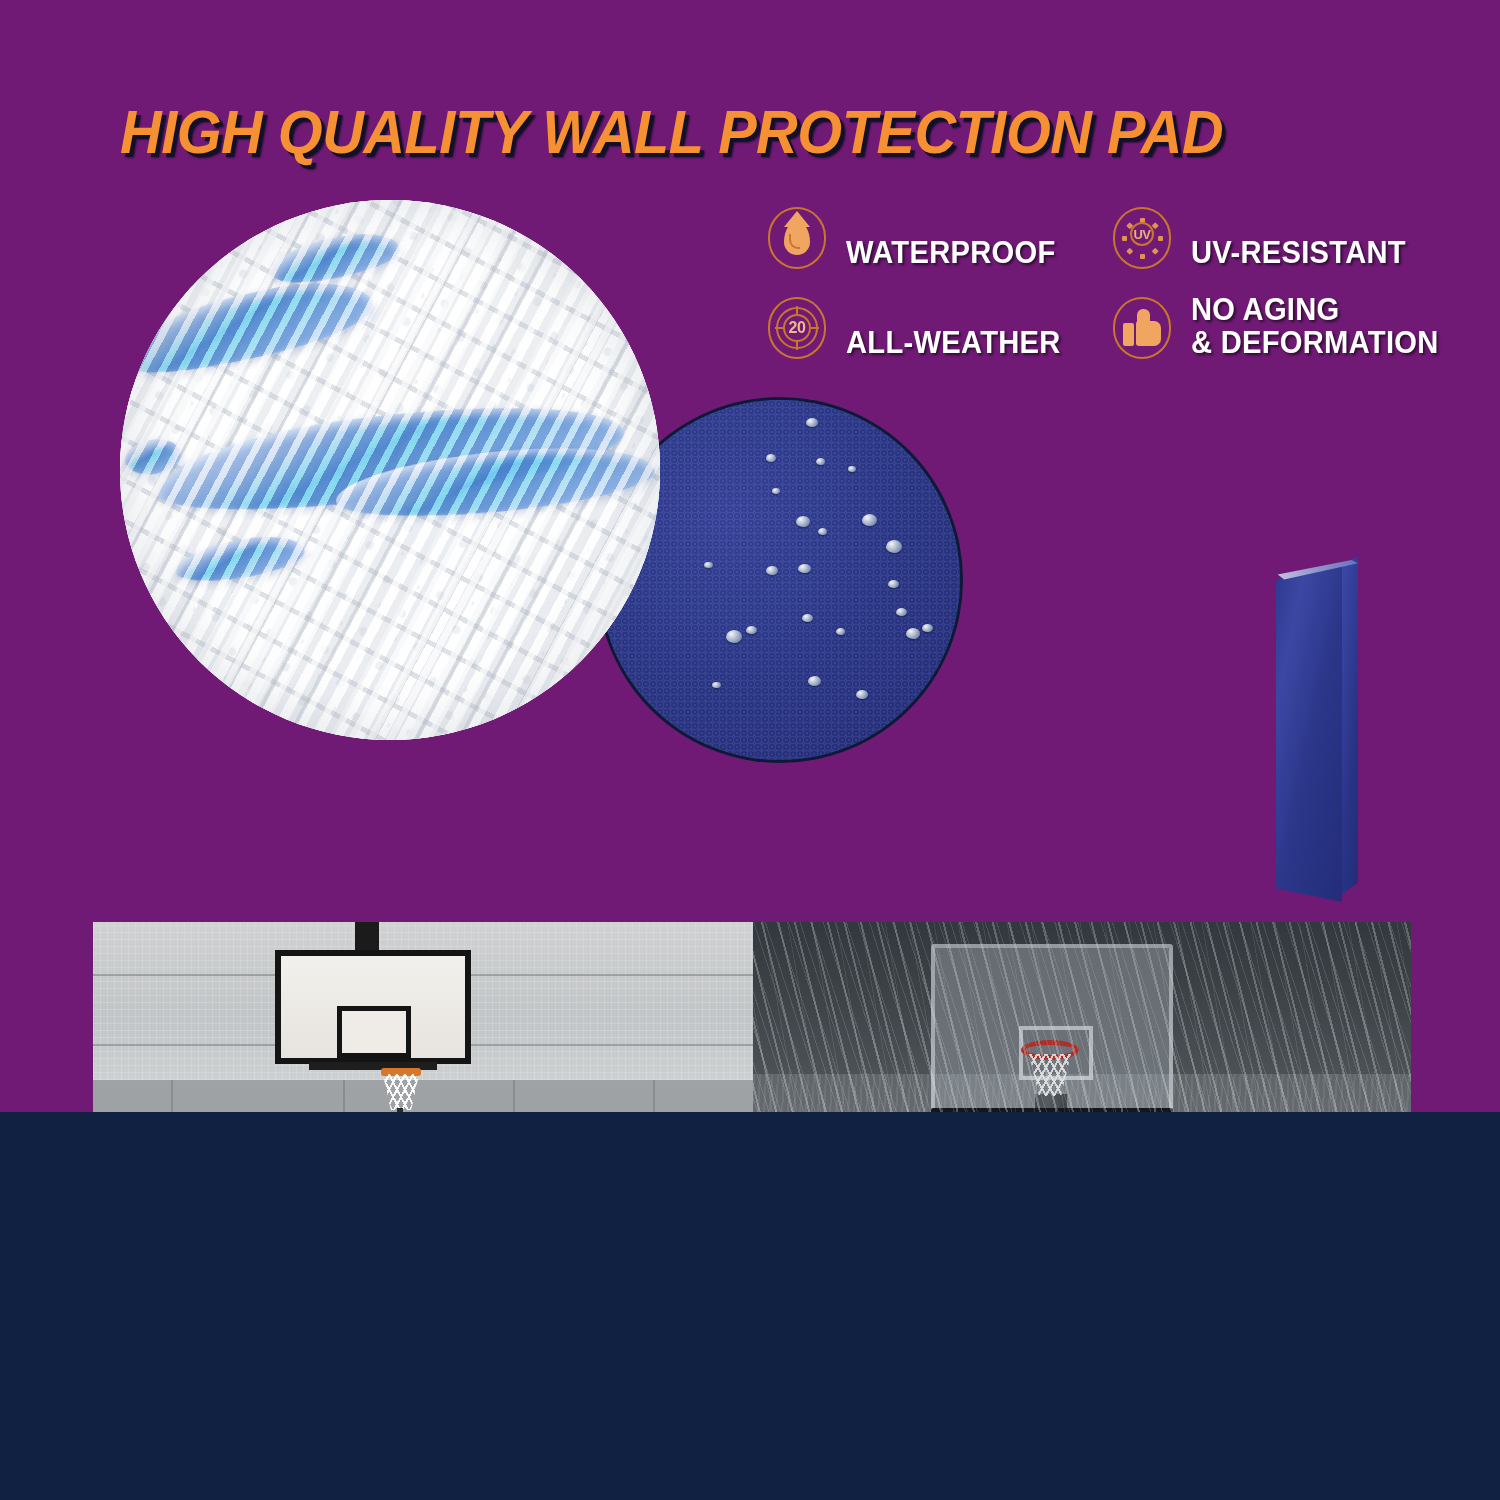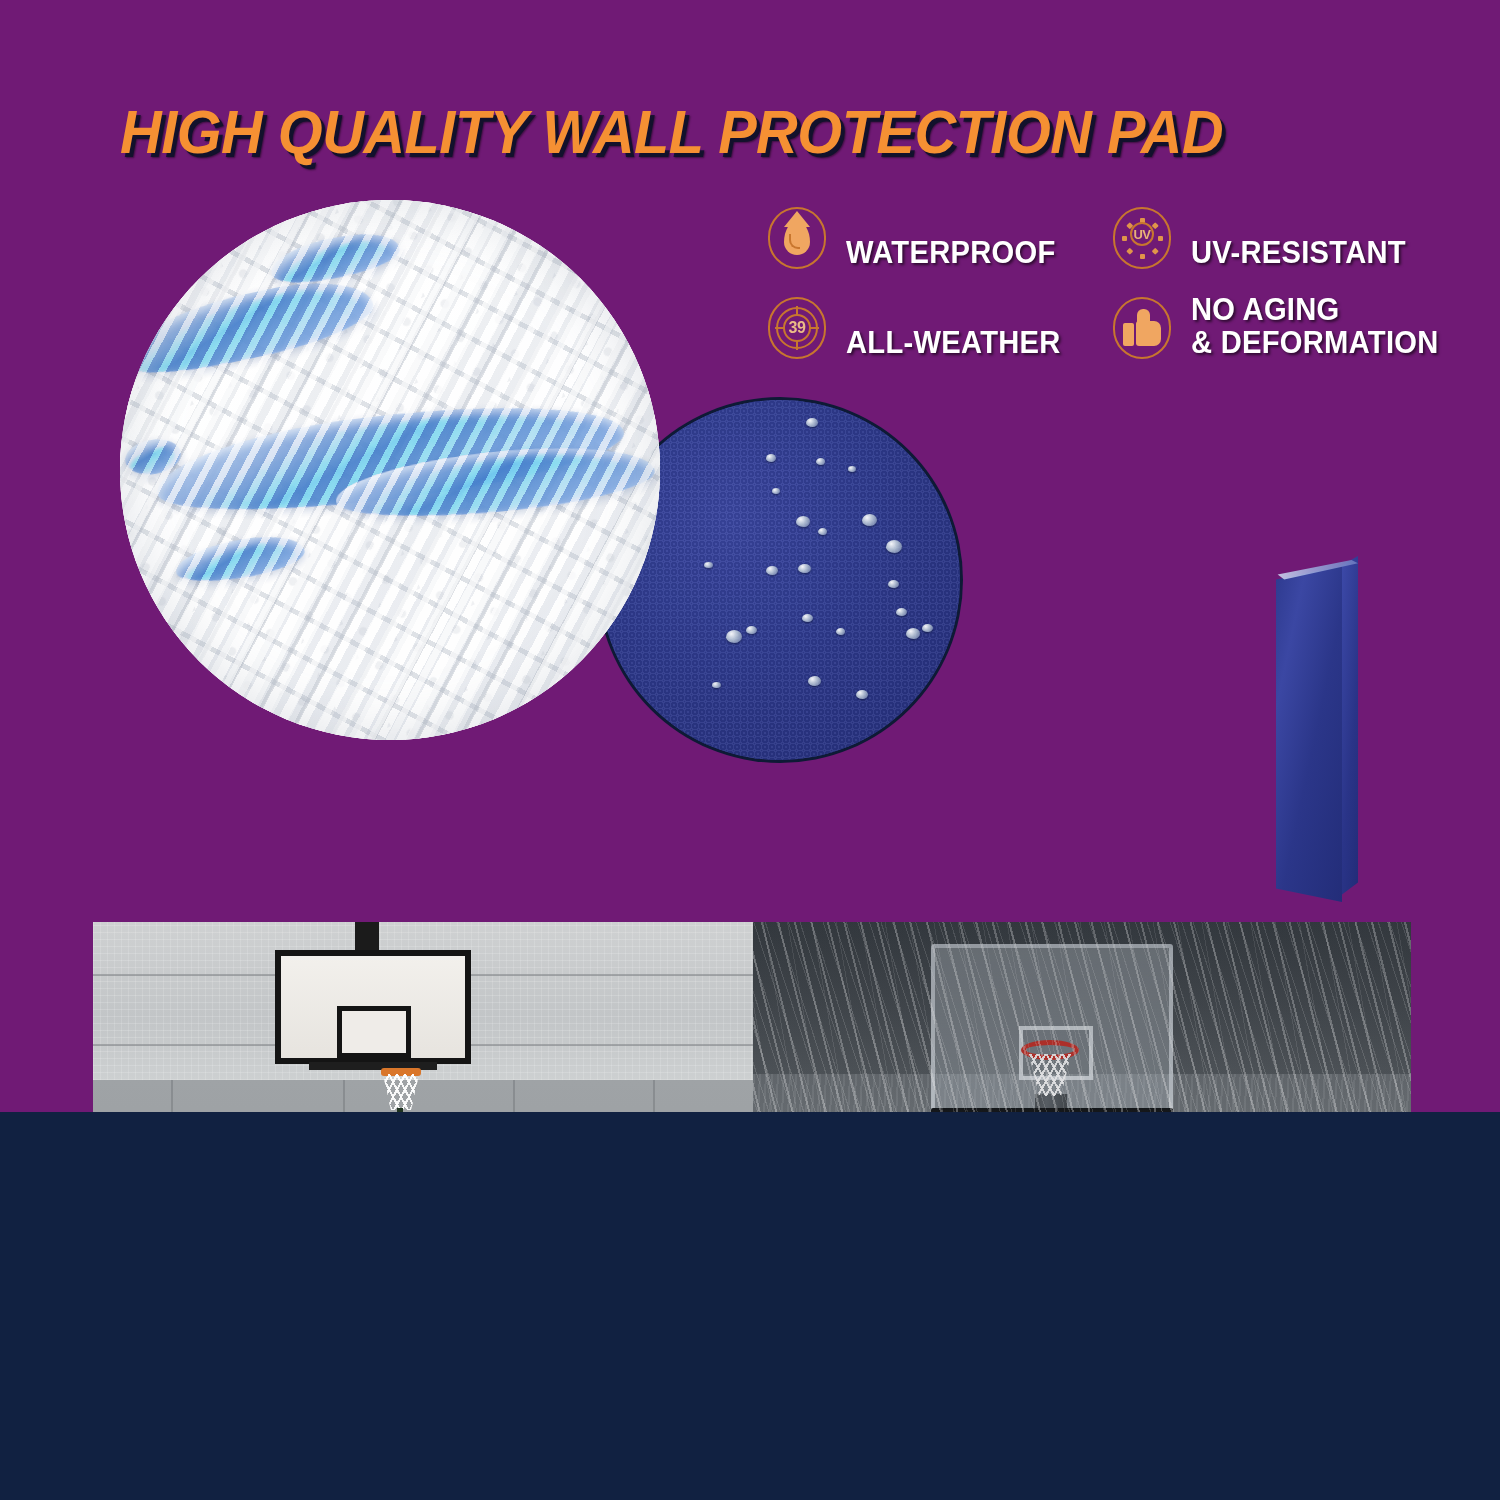--- a/index.html
+++ b/index.html
@@ -288,21 +288,21 @@
 
     <div class="feat f3">
       <div class="ic">
         <div class="clock">
           <div class="ring"></div>
           <u class="tkT"></u>
             <u class="tkB"></u>
             <u class="tkL"></u>
             <u class="tkR"></u>
           <div class="inner">
-              <b>39</b>
+              <b>20</b>
             </div>
         </div>
       </div>
       <div class="lbl">ALL-WEATHER</div>
     </div>
 
     <div class="feat f4">
       <div class="ic">
         <div class="thumb">
           <div class="up"></div>

